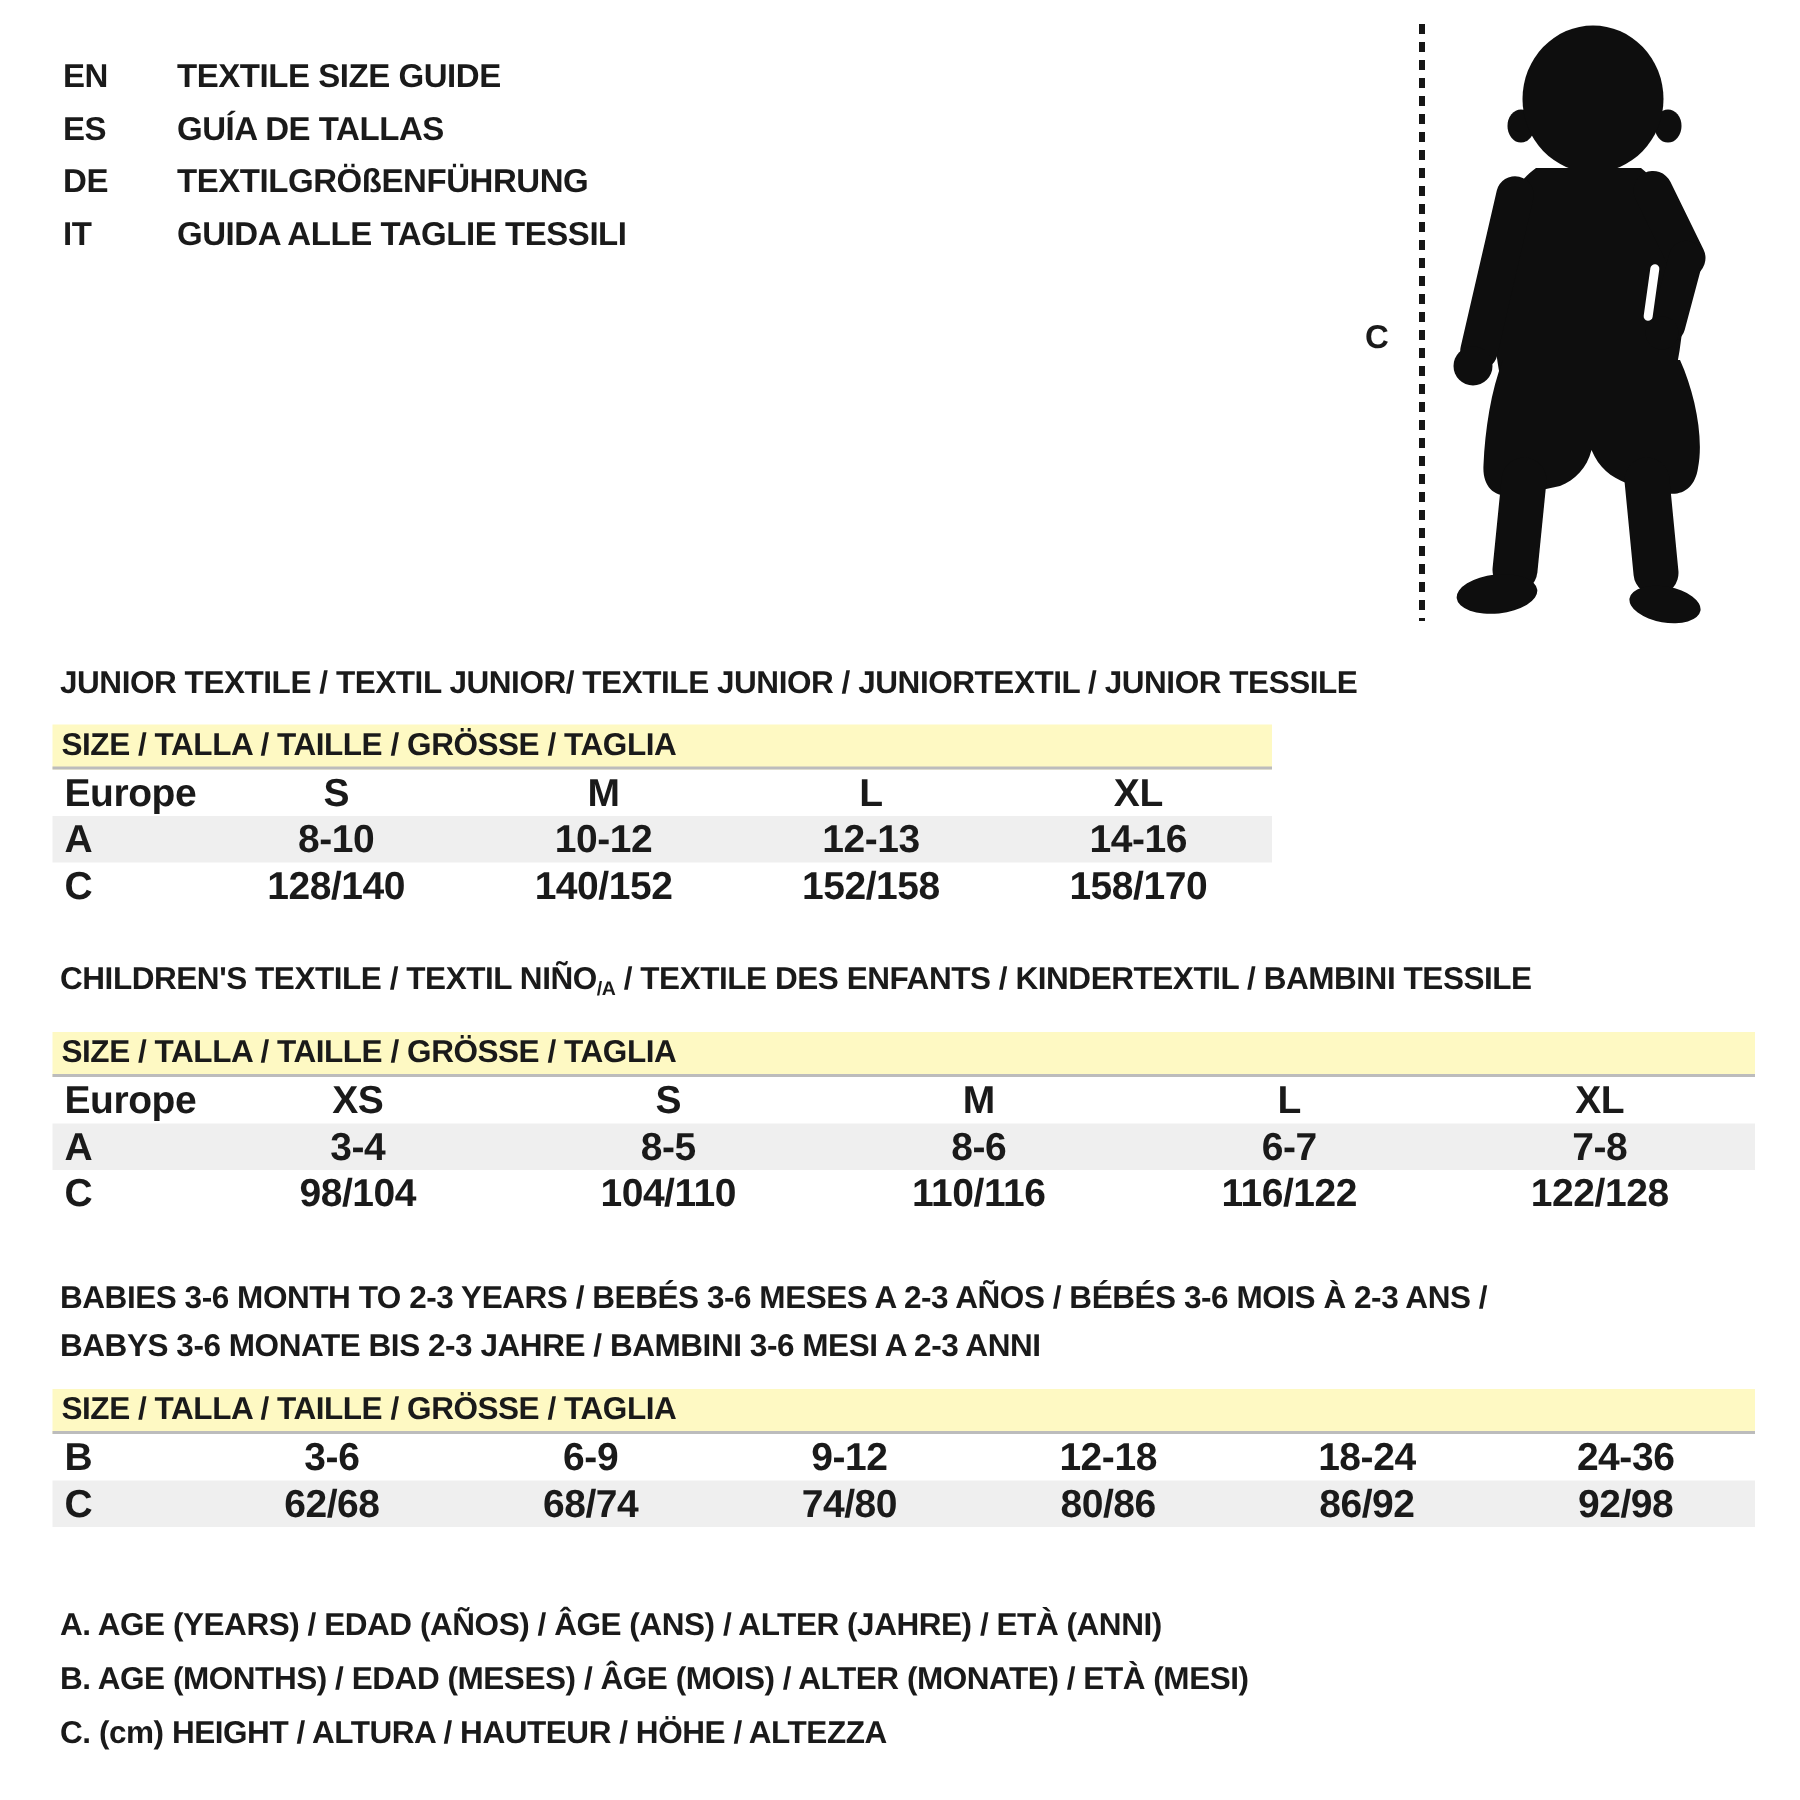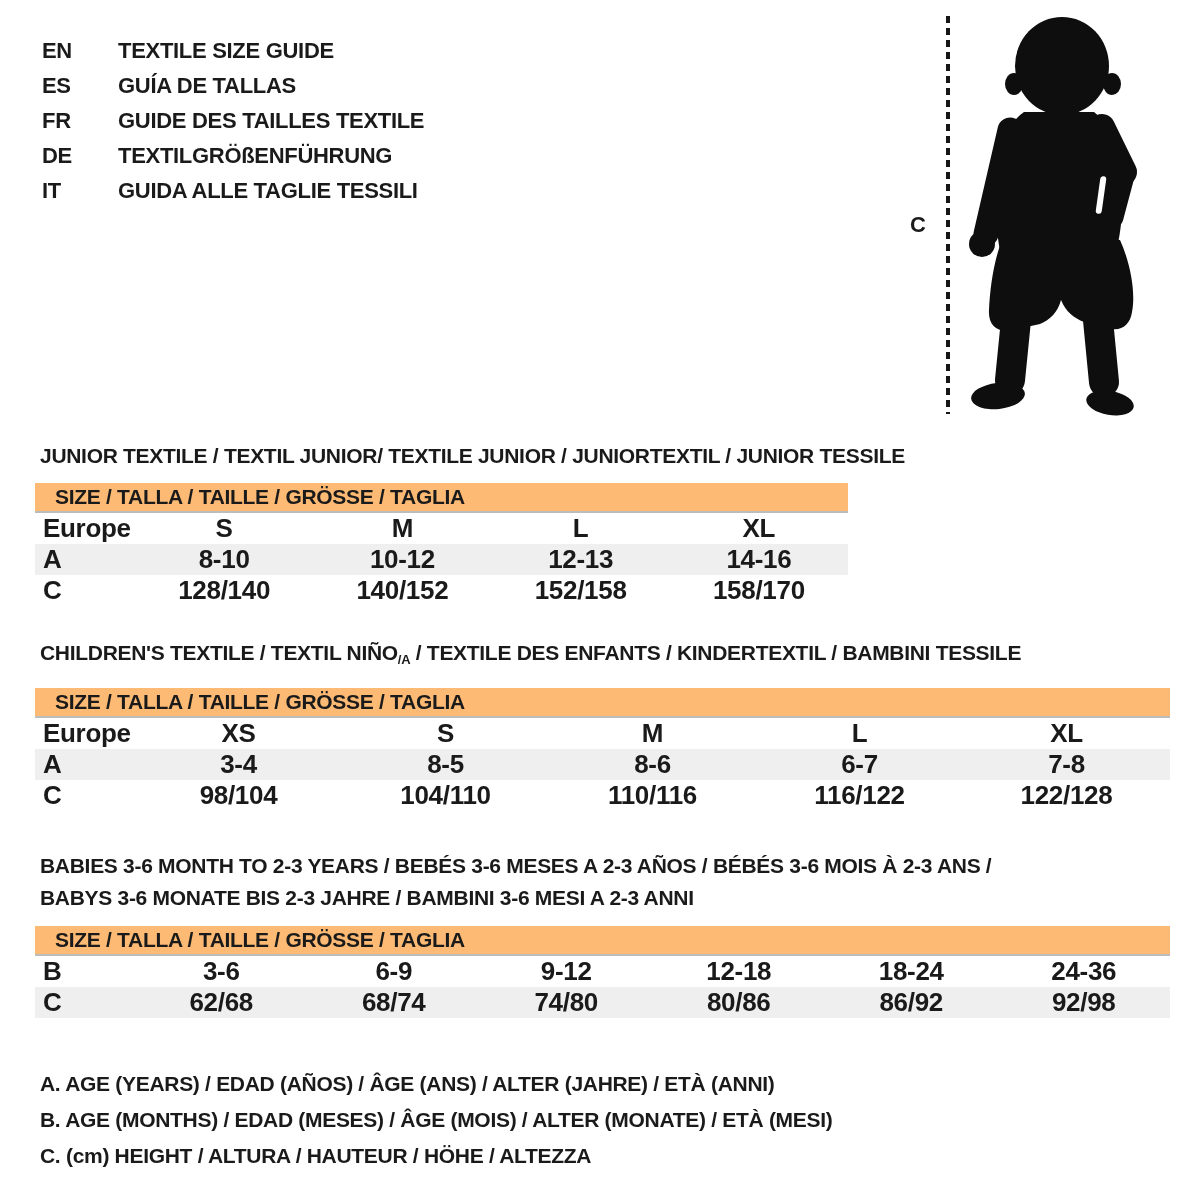--- a/index.html
+++ b/index.html
@@ -29,22 +29,22 @@
   .h-junior   { top:408px;margin-top:36px; }
   .h-children { top:641px; }
   .h-babies   { top:850px; line-height:32px; }
 
   
   .tbl { position:absolute; font-weight:700; letter-spacing:-0.3px; }
   .t-junior   { left:35px; top:483px; width:813px; }
   .t-children { left:35px; top:688px; width:1135px; }
   .t-babies   { left:35px; top:926px; width:1135px; }
   .tbl .hd {
-    height:28px; background:#fdba74; border-bottom:2px solid #bcbcbc;
-    display:flex; align-items:center; padding-left:20px; font-size:21px;
+    height:28px; background:#fef9c3; border-bottom:2px solid #bcbcbc;
+    display:flex; align-items:center; padding-left:6px; font-size:21px;
   }
   .tbl .row { height:31px; display:flex; align-items:center; font-size:26px; }
   .tbl .row.shaded { background:#efefef; }
   .tbl .lbl { width:92px; padding-left:8px; flex:none; }
   .tbl .val { flex:1; text-align:center; }
 
   
   .legend { position:absolute; left:40px; top:1066px; }
   .legend-line { height:36px; display:flex; align-items:center; font-size:21px; font-weight:700; letter-spacing:-0.3px; white-space:nowrap; }
 </style>
@@ -54,24 +54,20 @@
 <div class="page">
 
   <div class="langs">
     <div class="lang-row">
       <span class="lang-code">EN</span>
       <span class="lang-title">TEXTILE SIZE GUIDE</span>
     </div>
     <div class="lang-row">
       <span class="lang-code">ES</span>
       <span class="lang-title">GUÍA DE TALLAS</span>
-    </div>
-    <div class="lang-row">
-      <span class="lang-code">FR</span>
-      <span class="lang-title">GUIDE DES TAILLES TEXTILE</span>
     </div>
     <div class="lang-row">
       <span class="lang-code">DE</span>
       <span class="lang-title">TEXTILGRÖßENFÜHRUNG</span>
     </div>
     <div class="lang-row">
       <span class="lang-code">IT</span>
       <span class="lang-title">GUIDA ALLE TAGLIE TESSILI</span>
     </div>
   </div>

